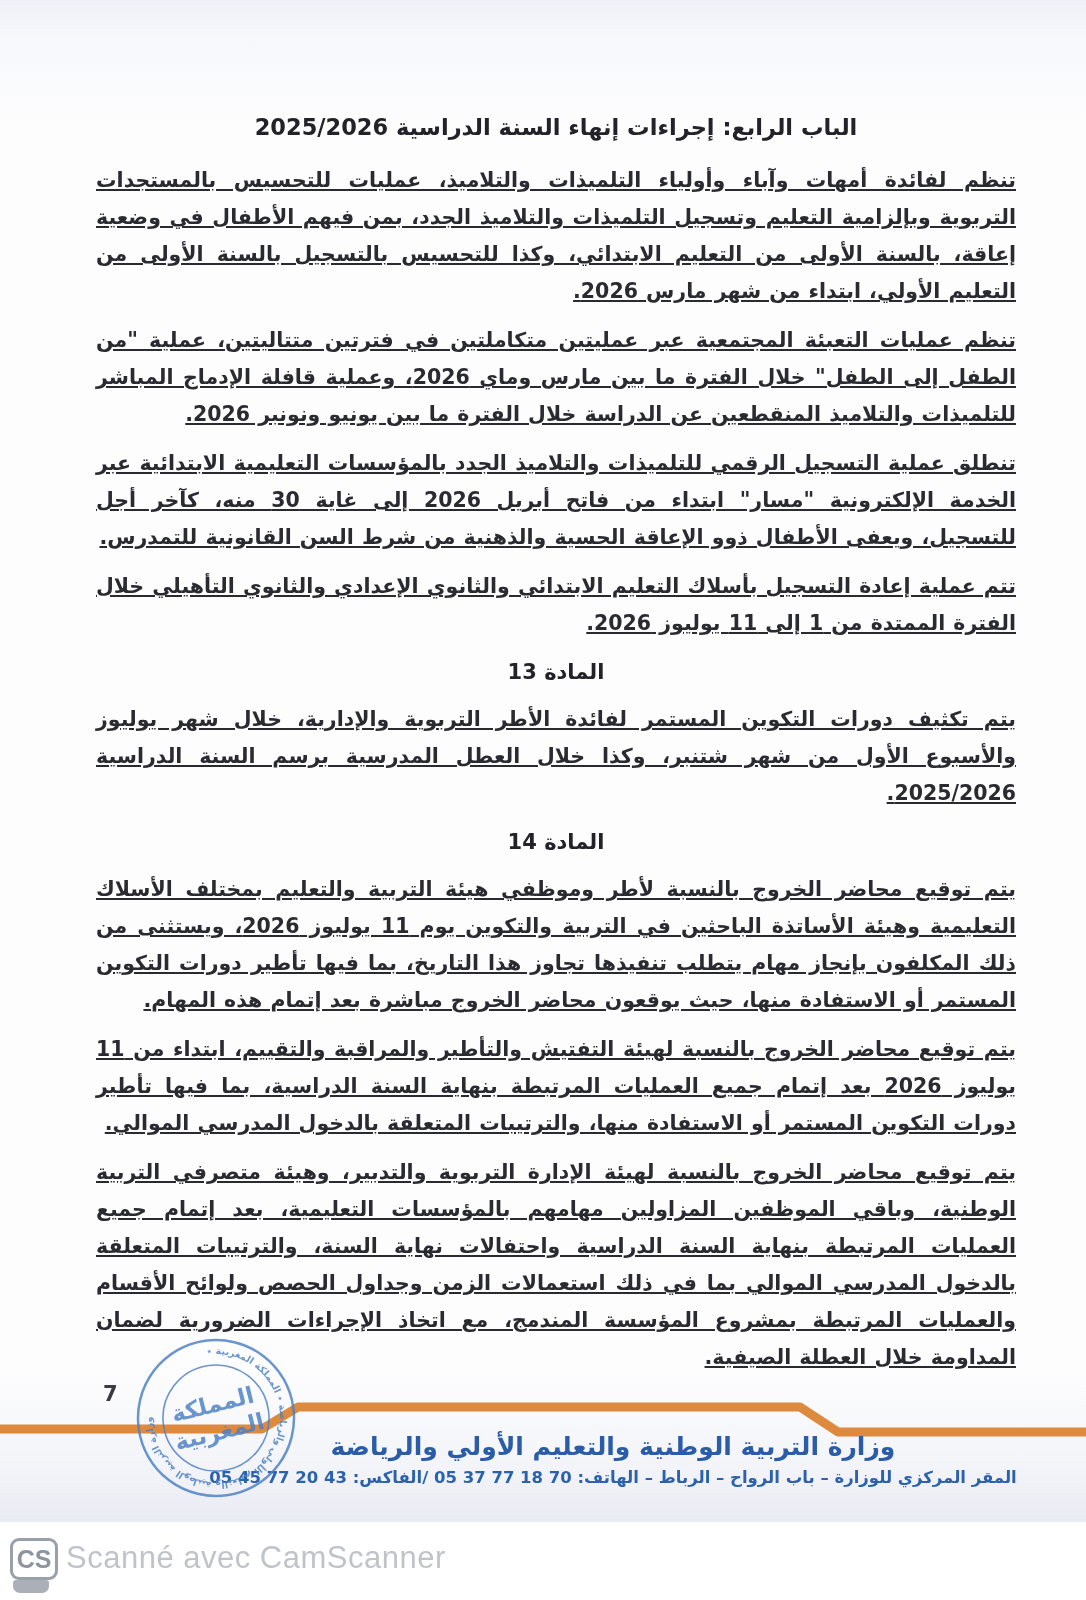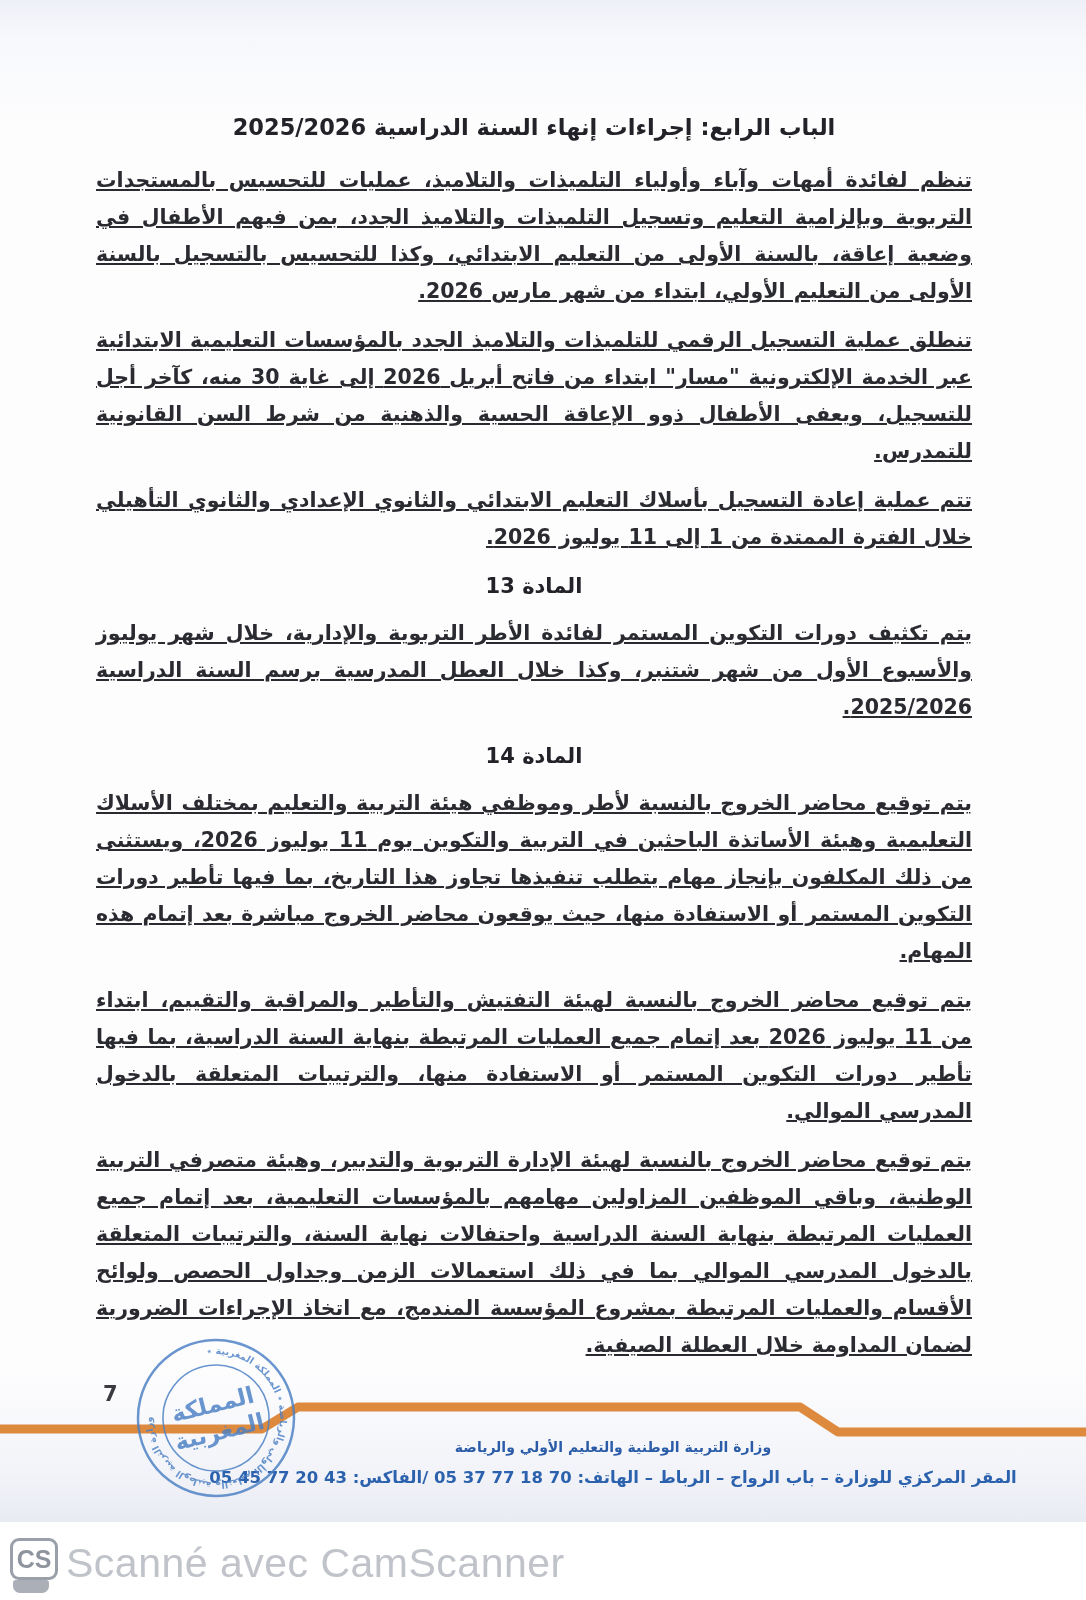--- a/index.html
+++ b/index.html
@@ -8,21 +8,21 @@
     font-family:"DejaVu Sans",sans-serif;position:relative;
   }
   
   .scan-page{
     position:absolute;left:0;top:0;width:1086px;height:1522px;
     background:linear-gradient(180deg,#eef0f7 0%,#f7f8fc 2.5%,#fdfdfe 8%,
                #fdfdfe 90%,#f3f4f9 96.5%,#e9ebf3 100%);
   }
   .doc-content{
     position:absolute;top:108px;right:0;left:0;
-    padding:0 114px 0 96px;direction:rtl;color:#27272e;
+    padding:0 70px 0 96px;direction:rtl;color:#27272e;
   }
   .doc-title{
     text-align:center;font-size:22.5px;font-weight:700;color:#222228;
     margin:0 0 16px 0;line-height:38px;
   }
   .article-heading{
     text-align:center;font-size:21px;font-weight:700;color:#222228;
     margin:8px 0 10px 0;line-height:37px;
   }
   .para{
@@ -35,21 +35,21 @@
   .ribbon-svg{position:absolute;left:0;top:1396px;width:1086px;height:56px;}
   .page-number{
     position:absolute;left:103px;top:1382px;font-size:21px;font-weight:700;
     color:#3a3a40;
   }
   .footer-text{
     position:absolute;left:150px;right:10px;top:1432px;text-align:center;
     direction:rtl;
   }
   .ministry-line{
-    font-size:14px;font-weight:700;color:#2a5ca8;line-height:30px;margin:0;
+    font-size:25px;font-weight:700;color:#2a5ca8;line-height:30px;margin:0;
   }
   .address-line{
     font-size:16.5px;font-weight:700;color:#2c62ad;line-height:28px;margin:2px 0 0 0;
   }
   .stamp-svg{
     position:absolute;left:128px;top:1330px;width:176px;height:176px;
     opacity:.82;transform:rotate(-8deg);
   }
   .stamp-center-text{
     font-size:23px;font-weight:700;fill:#4a7fc4;
@@ -69,33 +69,34 @@
   .cs-logo-label{
     font-family:"Liberation Sans",sans-serif;font-weight:700;font-size:25px;
     color:#8e949d;letter-spacing:0px;
   }
   .cs-logo-tab{
     position:absolute;left:13px;top:58px;width:36px;height:13px;
     background:#abb0b8;border-radius:3px 3px 7px 7px;
   }
   .cs-text{
     position:absolute;left:66px;top:18px;
-    font-family:"Liberation Sans",sans-serif;font-size:41px;font-weight:400;
+    font-family:"Liberation Sans",sans-serif;font-size:31px;font-weight:400;
     color:#c0c3c9;letter-spacing:.5px;text-align:center;
   }
 </style>
 </head>
 <body>
 
 <div class="scan-page">
 
   <div class="doc-content">
     <h1 class="doc-title">الباب الرابع: إجراءات إنهاء السنة الدراسية 2025/2026</h1>
 
     <p class="para">تنظم لفائدة أمهات وآباء وأولياء التلميذات والتلاميذ، عمليات للتحسيس بالمستجدات التربوية وبإلزامية التعليم وتسجيل التلميذات والتلاميذ الجدد، بمن فيهم الأطفال في وضعية إعاقة، بالسنة الأولى من التعليم الابتدائي، وكذا للتحسيس بالتسجيل بالسنة الأولى من التعليم الأولي، ابتداء من شهر مارس 2026.</p>
+    <p class="para">تنظم عمليات التعبئة المجتمعية عبر عمليتين متكاملتين في فترتين متتاليتين، عملية "من الطفل إلى الطفل" خلال الفترة ما بين مارس وماي 2026، وعملية قافلة الإدماج المباشر للتلميذات والتلاميذ المنقطعين عن الدراسة خلال الفترة ما بين يونيو ونونبر 2026.</p>
     <p class="para">تنطلق عملية التسجيل الرقمي للتلميذات والتلاميذ الجدد بالمؤسسات التعليمية الابتدائية عبر الخدمة الإلكترونية "مسار" ابتداء من فاتح أبريل 2026 إلى غاية 30 منه، كآخر أجل للتسجيل، ويعفى الأطفال ذوو الإعاقة الحسية والذهنية من شرط السن القانونية للتمدرس.</p>
     <p class="para">تتم عملية إعادة التسجيل بأسلاك التعليم الابتدائي والثانوي الإعدادي والثانوي التأهيلي خلال الفترة الممتدة من 1 إلى 11 يوليوز 2026.</p>
 
     <h2 class="article-heading">المادة 13</h2>
     <p class="para">يتم تكثيف دورات التكوين المستمر لفائدة الأطر التربوية والإدارية، خلال شهر يوليوز والأسبوع الأول من شهر شتنبر، وكذا خلال العطل المدرسية برسم السنة الدراسية 2025/2026.</p>
 
     <h2 class="article-heading">المادة 14</h2>
     <p class="para">يتم توقيع محاضر الخروج بالنسبة لأطر وموظفي هيئة التربية والتعليم بمختلف الأسلاك التعليمية وهيئة الأساتذة الباحثين في التربية والتكوين يوم 11 يوليوز 2026، ويستثنى من ذلك المكلفون بإنجاز مهام يتطلب تنفيذها تجاوز هذا التاريخ، بما فيها تأطير دورات التكوين المستمر أو الاستفادة منها، حيث يوقعون محاضر الخروج مباشرة بعد إتمام هذه المهام.</p>
     <p class="para">يتم توقيع محاضر الخروج بالنسبة لهيئة التفتيش والتأطير والمراقبة والتقييم، ابتداء من 11 يوليوز 2026 بعد إتمام جميع العمليات المرتبطة بنهاية السنة الدراسية، بما فيها تأطير دورات التكوين المستمر أو الاستفادة منها، والترتيبات المتعلقة بالدخول المدرسي الموالي.</p>
     <p class="para">يتم توقيع محاضر الخروج بالنسبة لهيئة الإدارة التربوية والتدبير، وهيئة متصرفي التربية الوطنية، وباقي الموظفين المزاولين مهامهم بالمؤسسات التعليمية، بعد إتمام جميع العمليات المرتبطة بنهاية السنة الدراسية واحتفالات نهاية السنة، والترتيبات المتعلقة بالدخول المدرسي الموالي بما في ذلك استعمالات الزمن وجداول الحصص ولوائح الأقسام والعمليات المرتبطة بمشروع المؤسسة المندمج، مع اتخاذ الإجراءات الضرورية لضمان المداومة خلال العطلة الصيفية.</p>

